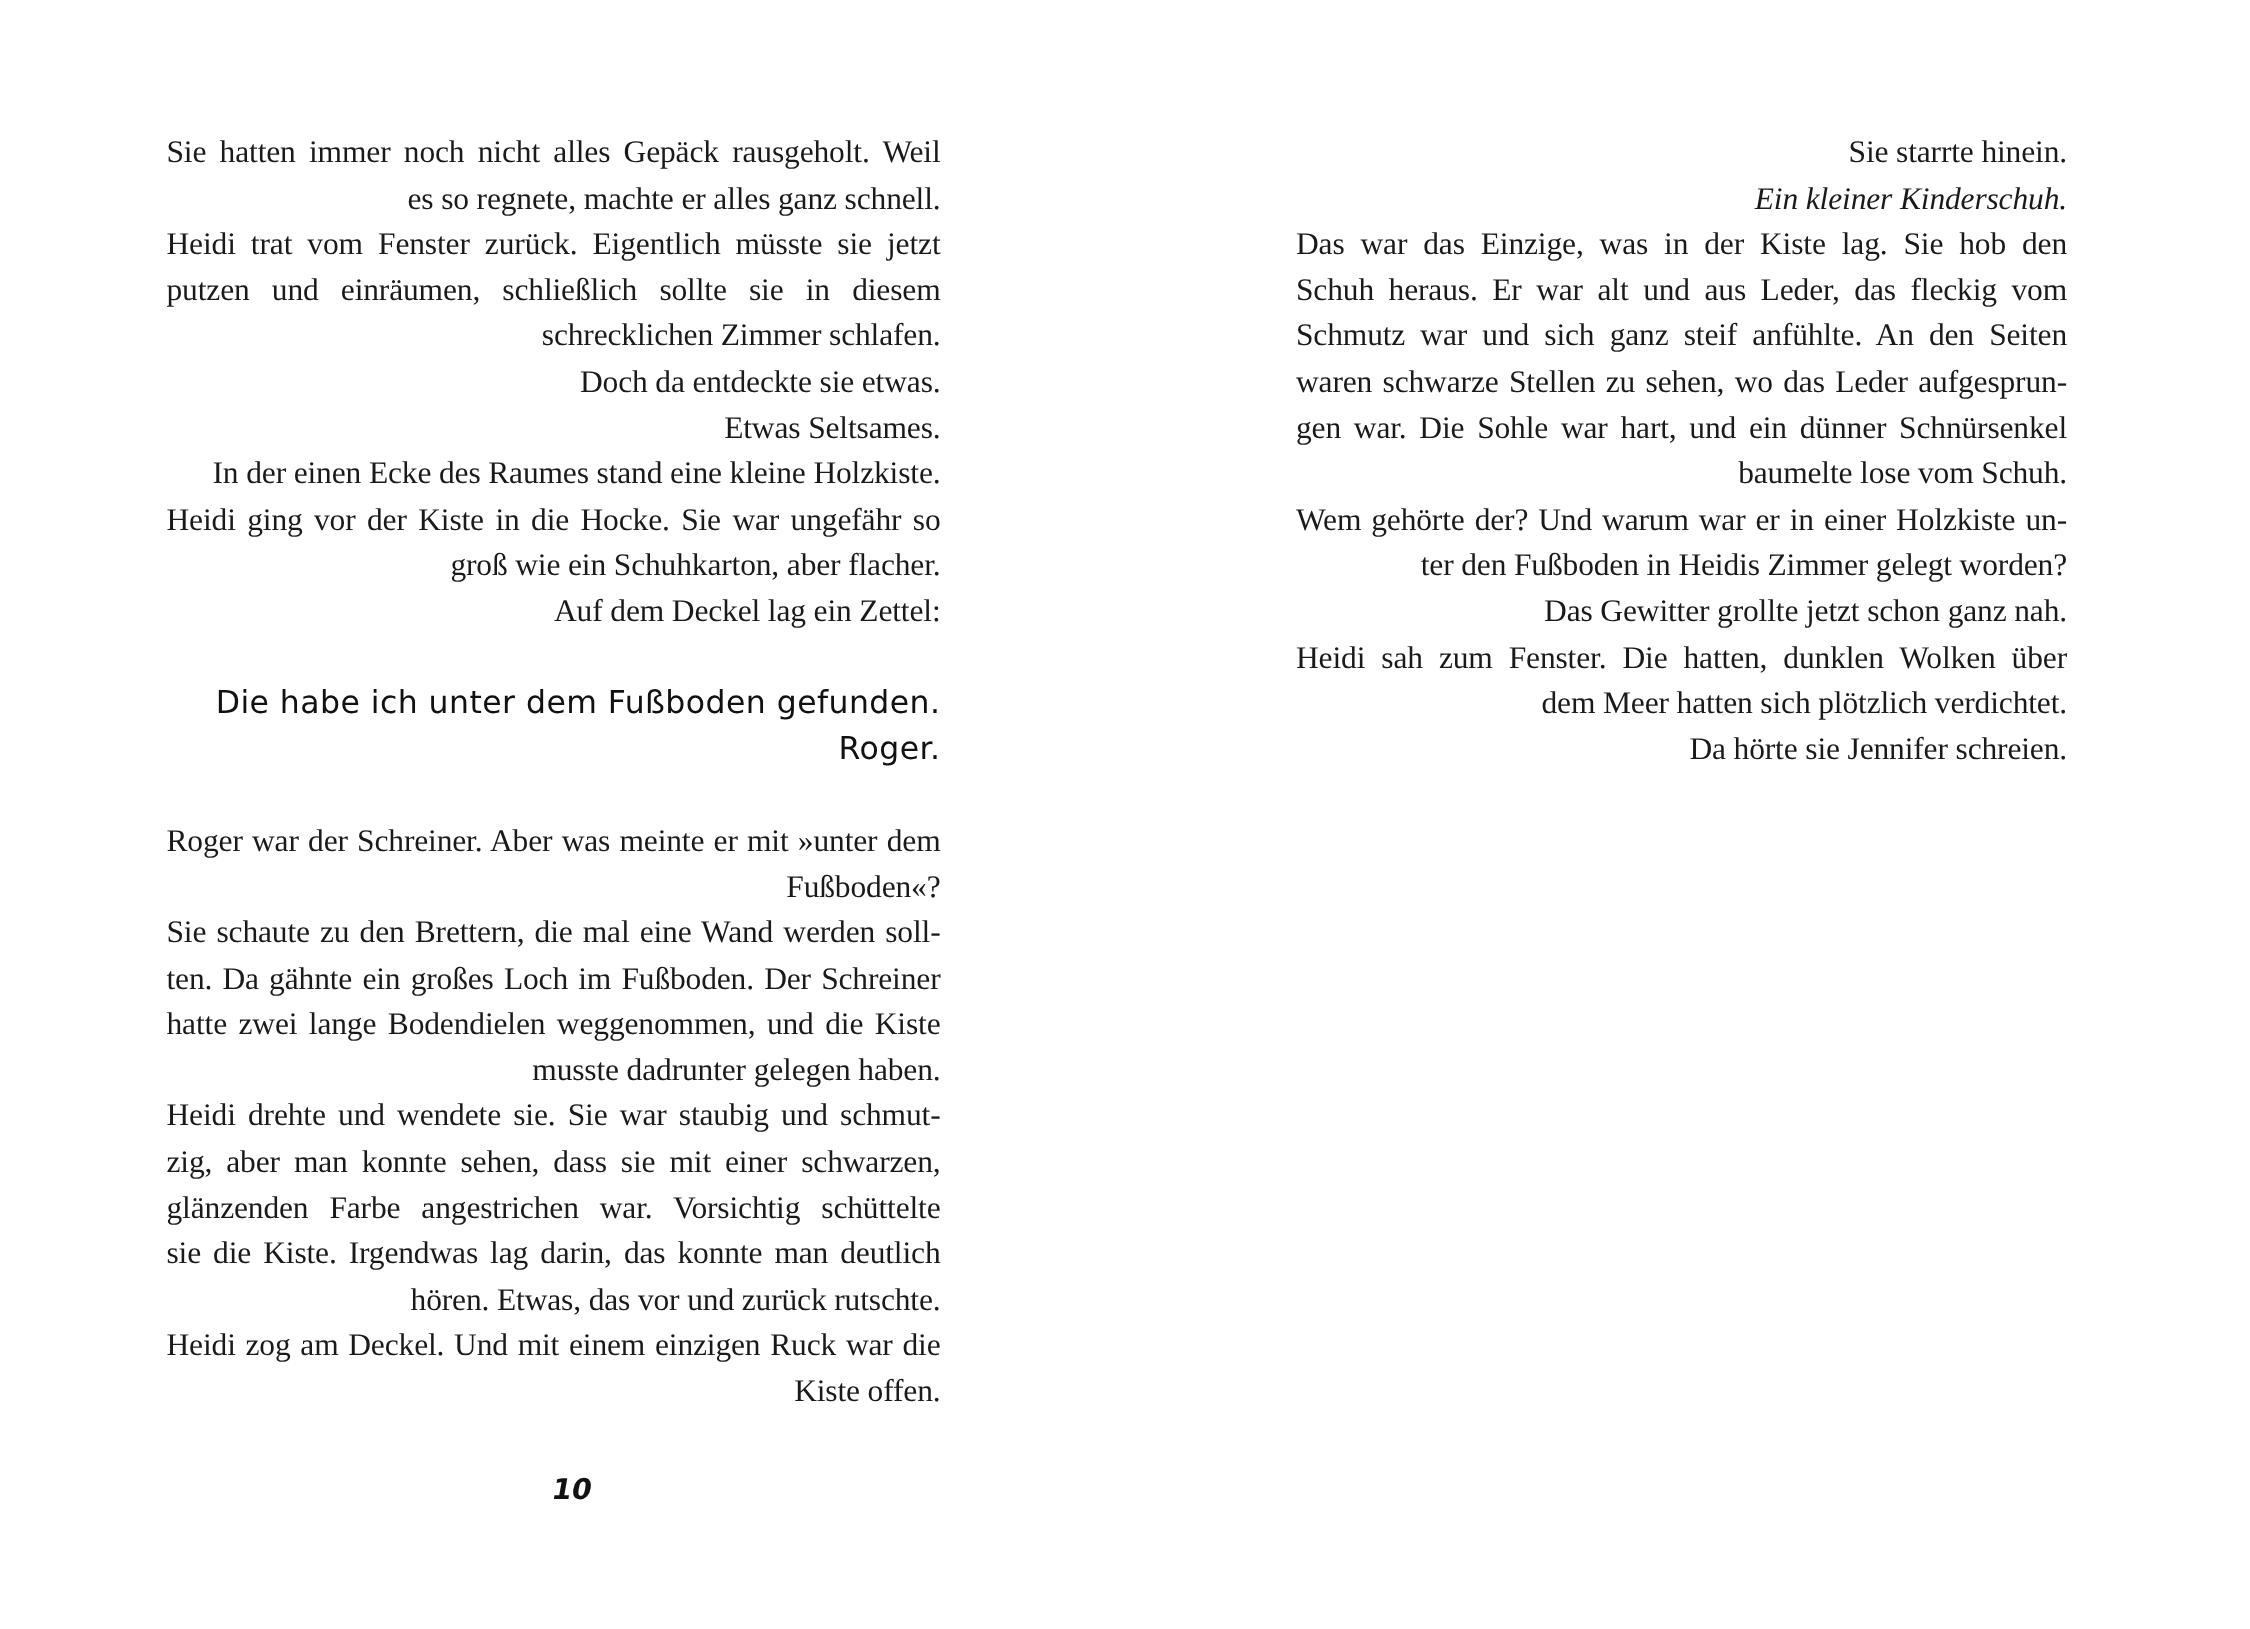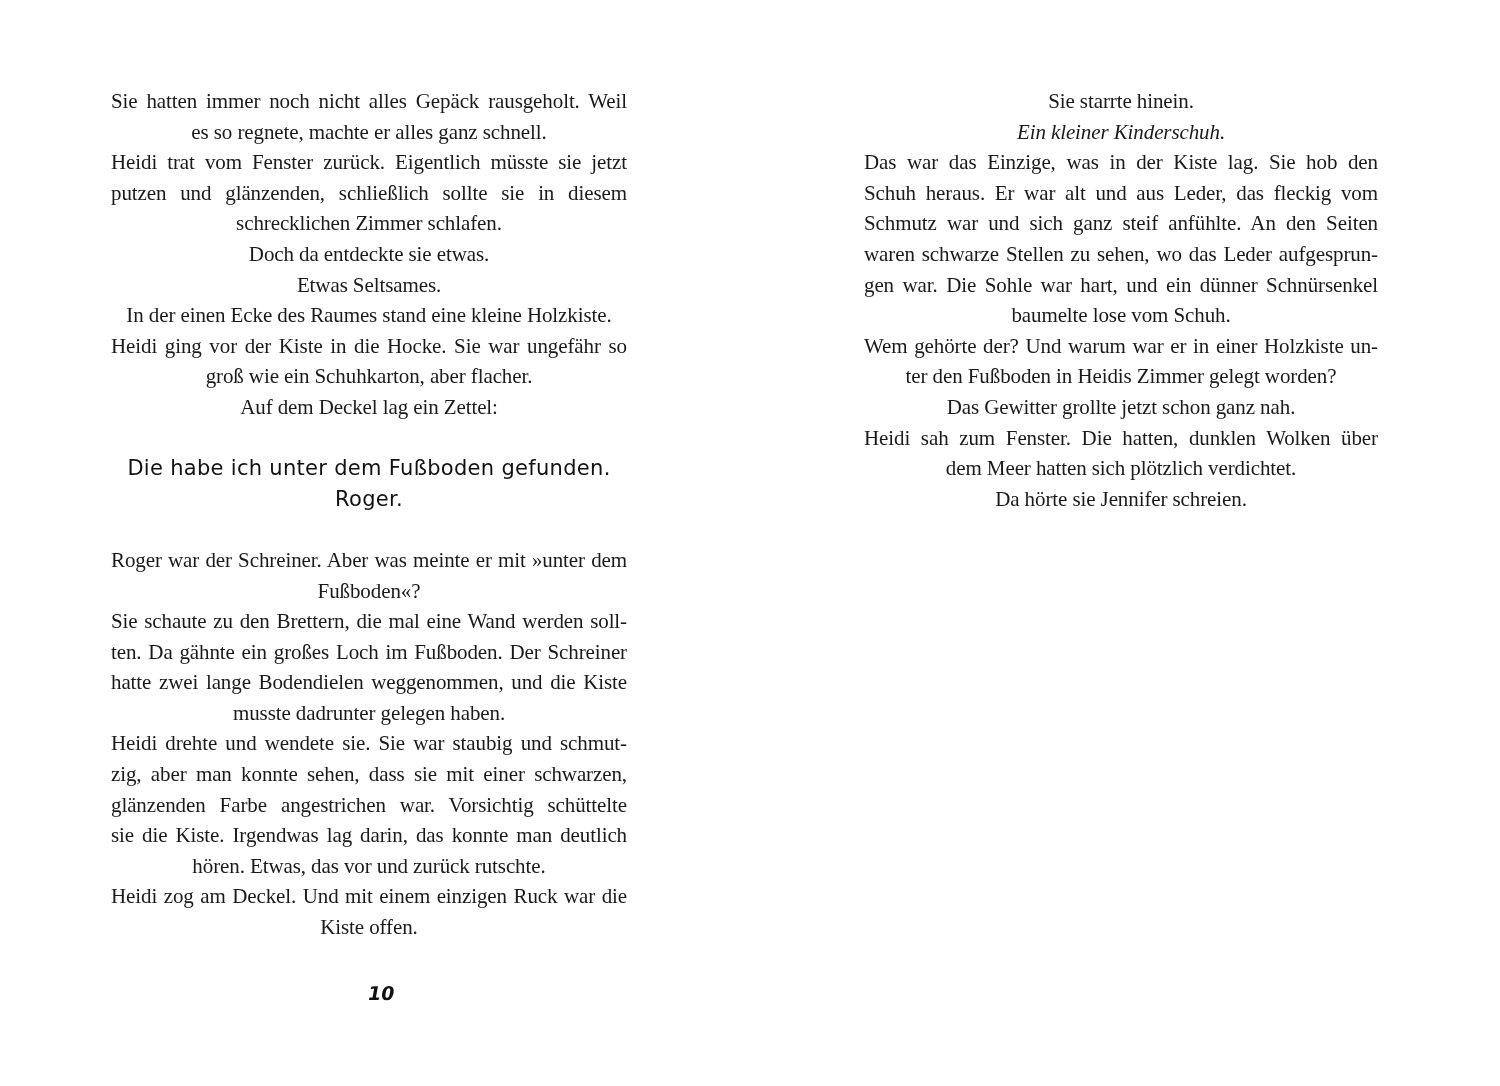--- a/index.html
+++ b/index.html
@@ -30,21 +30,21 @@
     left: 864px;
     width: 514px;
   }
   .line {
     font-size: 21px;
     line-height: 30.6px;
     height: 30.6px;
     letter-spacing: -0.1px;
     white-space: normal;
     overflow: visible;
-    text-align: center;
+    text-align: right;
     color: #1a1a1a;
   }
   .just {
     text-align: justify;
     text-align-last: justify;
   }
   .s-italic {
     font-style: italic;
   }
   .s-note {
@@ -73,21 +73,21 @@
   }
 </style>
 </head>
 <body>
 
 <div id="book-spread">
   <div id="left-col" class="page-column">
       <div class="line s-body just">Sie hatten immer noch nicht alles Gepäck rausgeholt. Weil</div>
       <div class="line s-body">es so regnete, machte er alles ganz schnell.</div>
       <div class="line s-body just">Heidi trat vom Fenster zurück. Eigentlich müsste sie jetzt</div>
-      <div class="line s-body just">putzen und glänzenden, schließlich sollte sie in diesem</div>
+      <div class="line s-body just">putzen und einräumen, schließlich sollte sie in diesem</div>
       <div class="line s-body">schrecklichen Zimmer schlafen.</div>
       <div class="line s-body">Doch da entdeckte sie etwas.</div>
       <div class="line s-body">Etwas Seltsames.</div>
       <div class="line s-body">In der einen Ecke des Raumes stand eine kleine Holzkiste.</div>
       <div class="line s-body just">Heidi ging vor der Kiste in die Hocke. Sie war ungefähr so</div>
       <div class="line s-body">groß wie ein Schuhkarton, aber flacher.</div>
       <div class="line s-body">Auf dem Deckel lag ein Zettel:</div>
       <div class="line s-spacer">&nbsp;</div>
       <div class="line s-note">Die habe ich unter dem Fußboden gefunden.</div>
       <div class="line s-note">Roger.</div>

